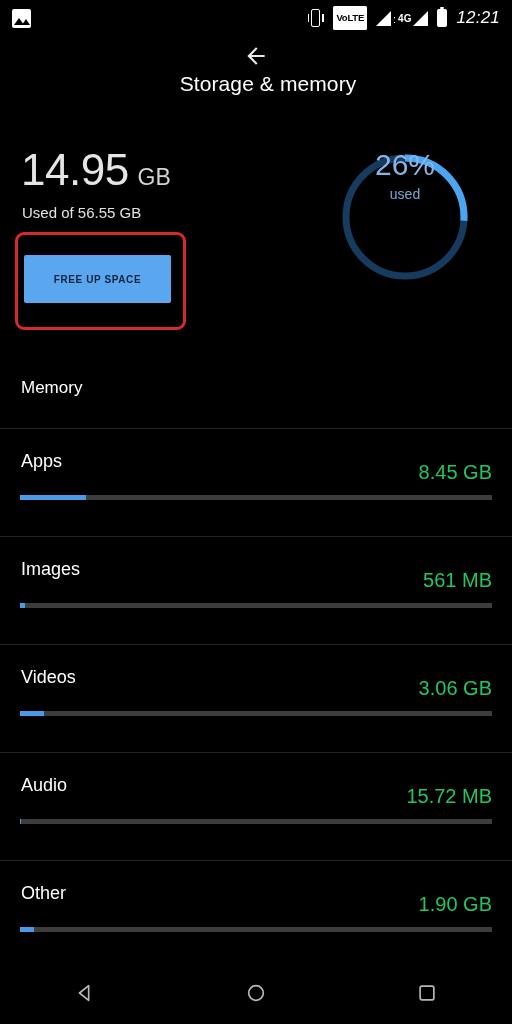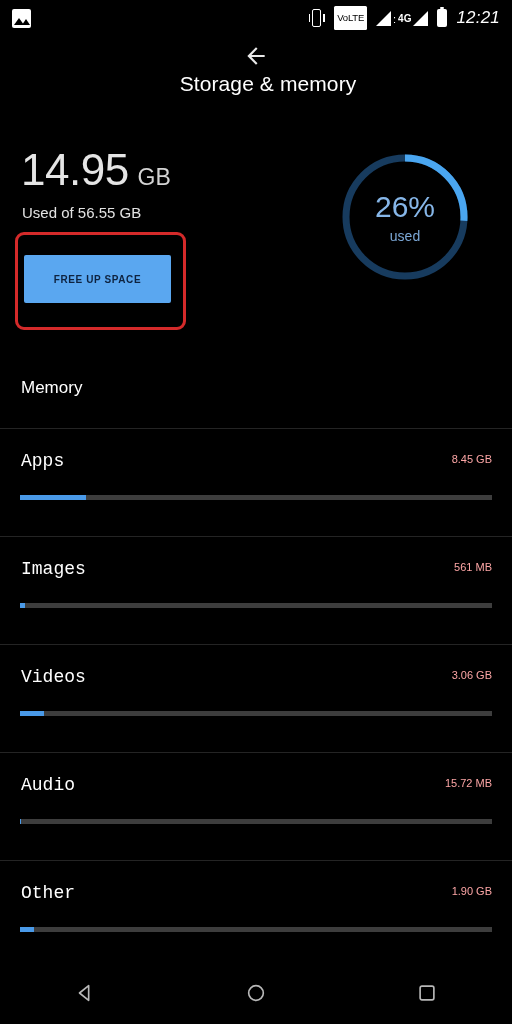--- a/index.html
+++ b/index.html
@@ -74,21 +74,21 @@
     top: 6px;
     width: 1.6px; height: 8px;
     background: #fff;
   }
   .vibrate-icon .wave-l { left: 0.5px; }
   .vibrate-icon .wave-r { right: 0.5px; }
   .volte-badge {
     background: #ffffff;
     color: #000000;
     font-size: 9.5px;
-    font-weight: normal;
+    font-weight: bold;
     letter-spacing: -0.2px;
     padding: 7px 3px;
     border-radius: 1.5px;
     line-height: 1;
     font-family: "Liberation Sans", sans-serif;
   }
   .signal-tri {
     width: 0; height: 0;
     border-left: 15px solid transparent;
     border-bottom: 15px solid #ffffff;
@@ -215,21 +215,21 @@
     left: 338px; top: 10px;
     width: 134px; height: 134px;
   }
   .ring-text {
     position: absolute;
     left: 0; top: 0;
     width: 134px; height: 134px;
     display: flex;
     flex-direction: column;
     align-items: center;
-    justify-content: center;
+    justify-content: flex-start;
   }
   .ring-pct {
     font-size: 30px;
     color: #86b6e8;
     font-weight: 300;
     line-height: 1;
   }
   .ring-label {
     font-size: 14px;
     color: #7ba7d6;
@@ -253,27 +253,26 @@
     position: relative;
     height: 108px;
     border-top: 1px solid #242424;
     box-sizing: border-box;
   }
   .row-label {
     position: absolute;
     left: 21px; top: 22px;
     font-size: 18px;
     color: #ffffff;
-    font-family: Liberation Mono, monospace;
   }
   .row-value {
     position: absolute;
-    right: 20px; top: 24px;
-    font-size: 11px;
-    color: #fca5a5;
+    right: 20px; top: 32px;
+    font-size: 20px;
+    color: #22c55e;
   }
   .bar-track {
     position: absolute;
     left: 20px; top: 66px;
     width: 472px; height: 5px;
     background: #3d3d3d;
     border-radius: 0;
   }
   .bar-fill {
     height: 5px;

